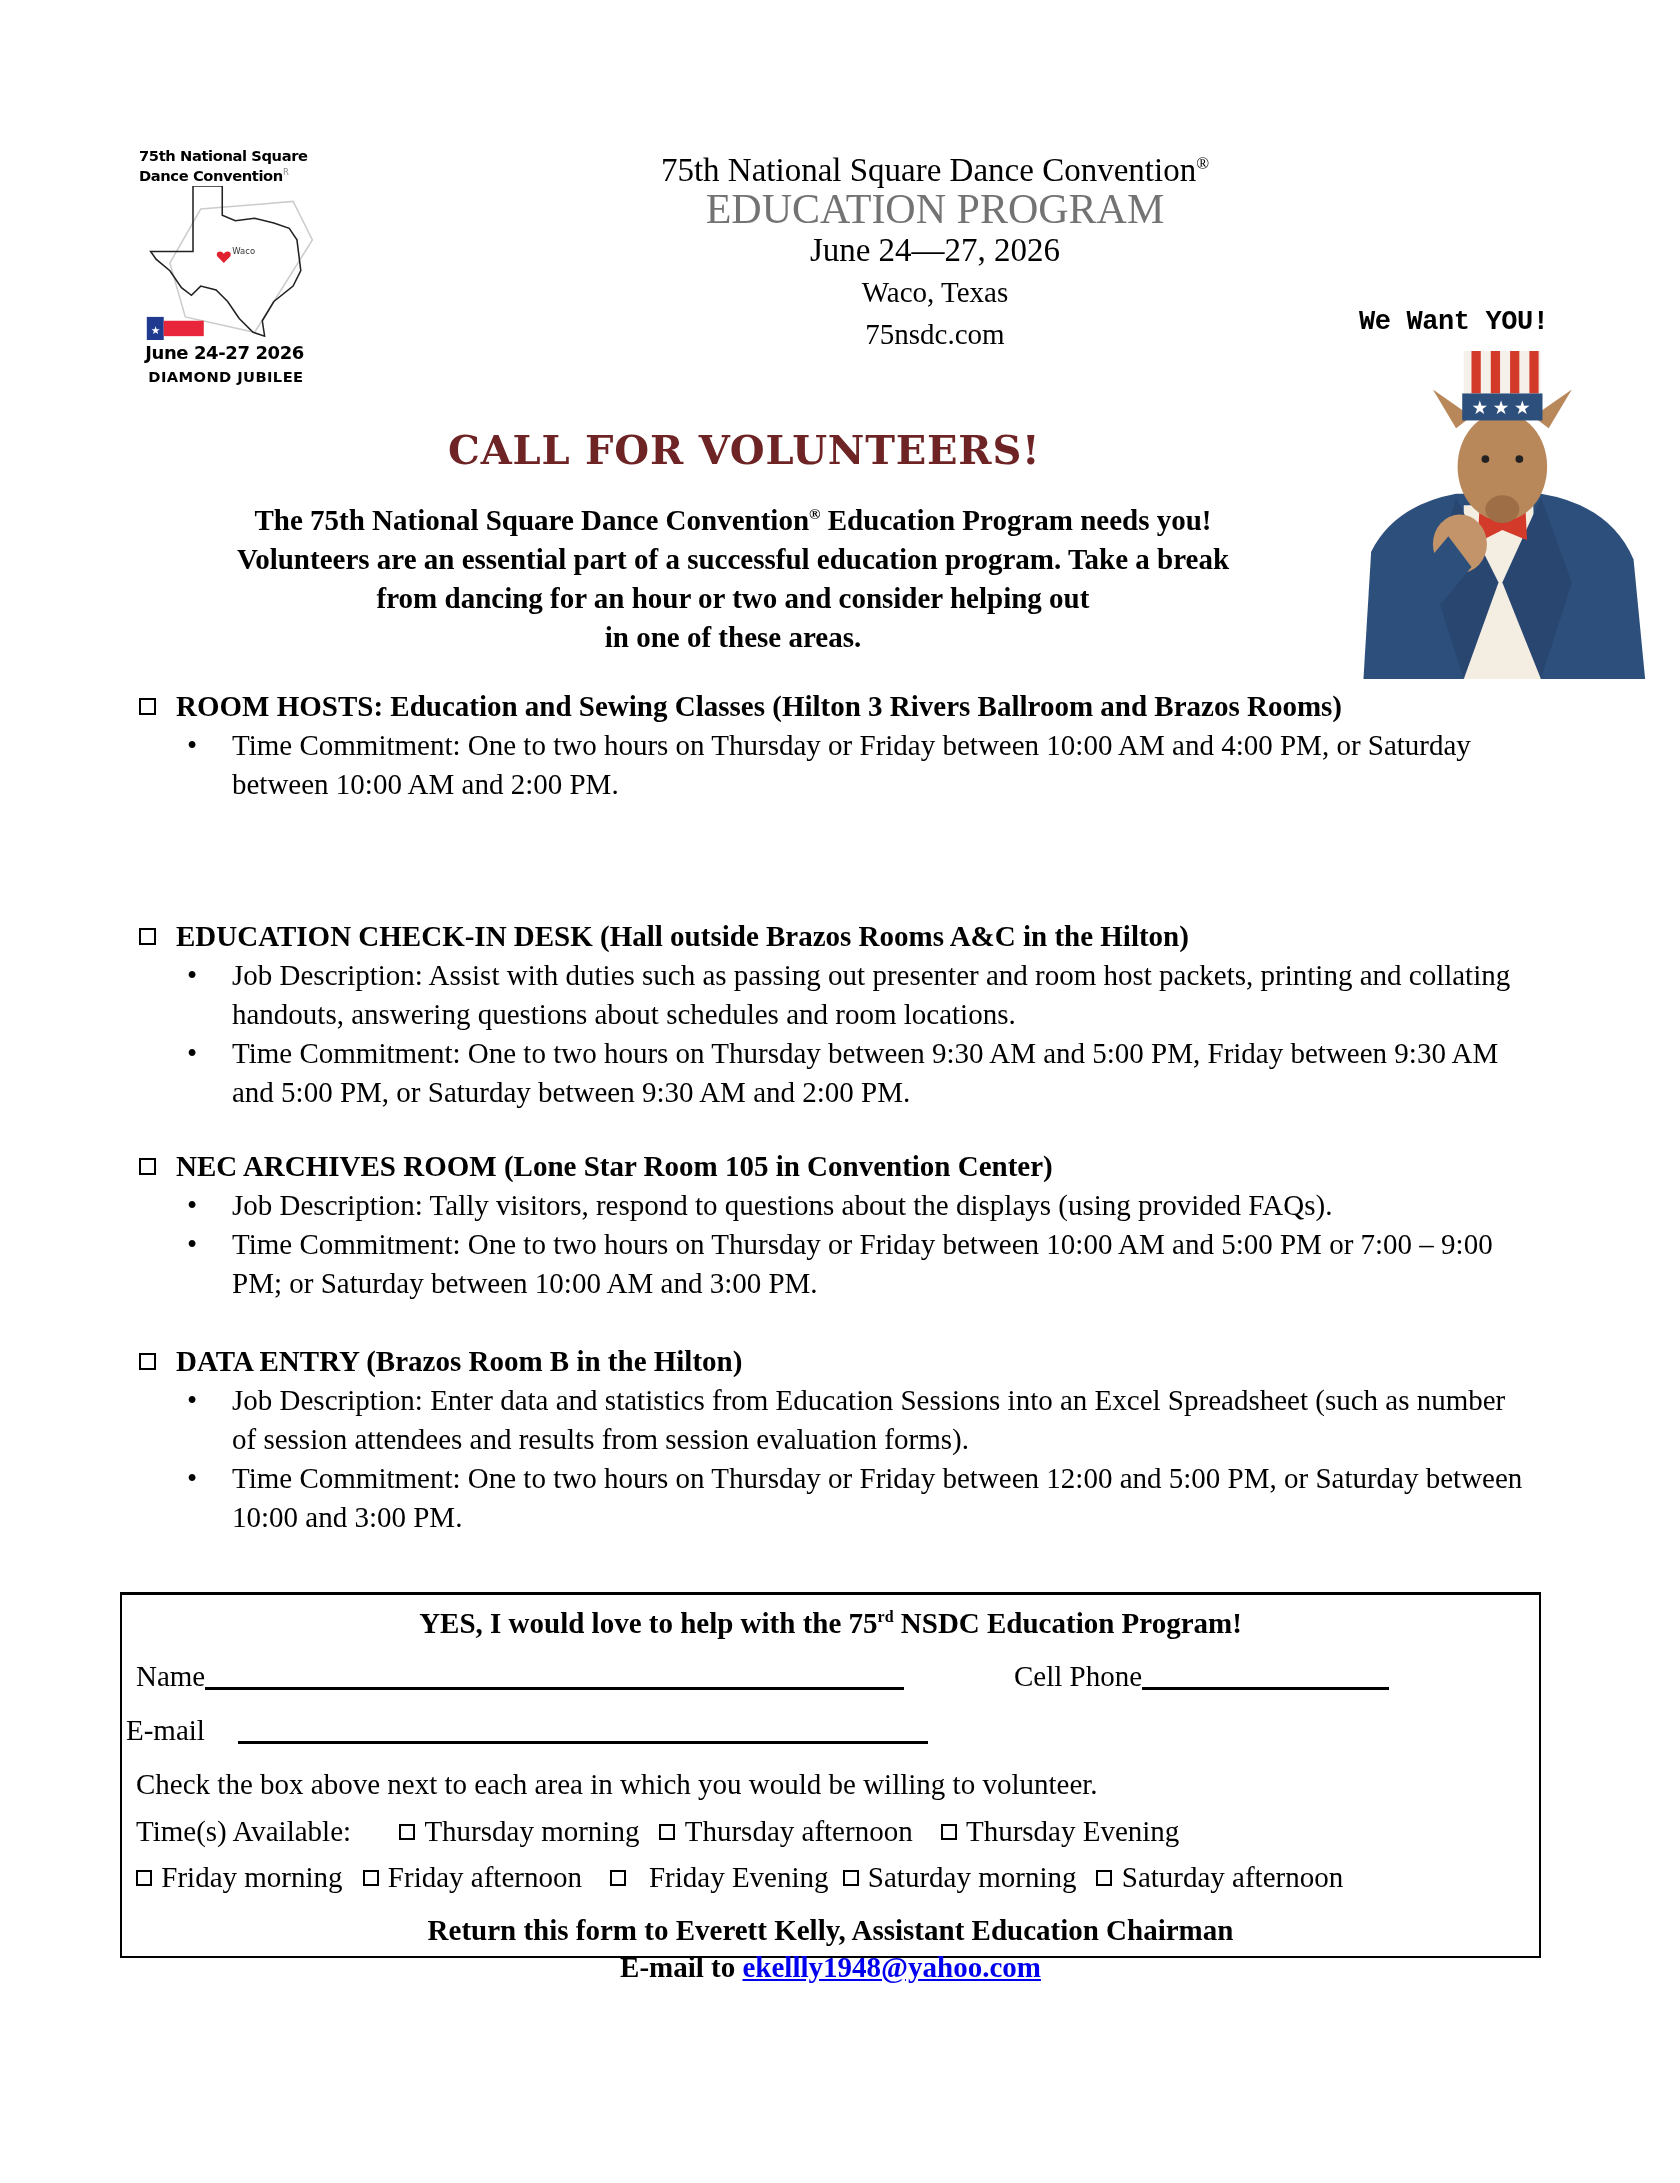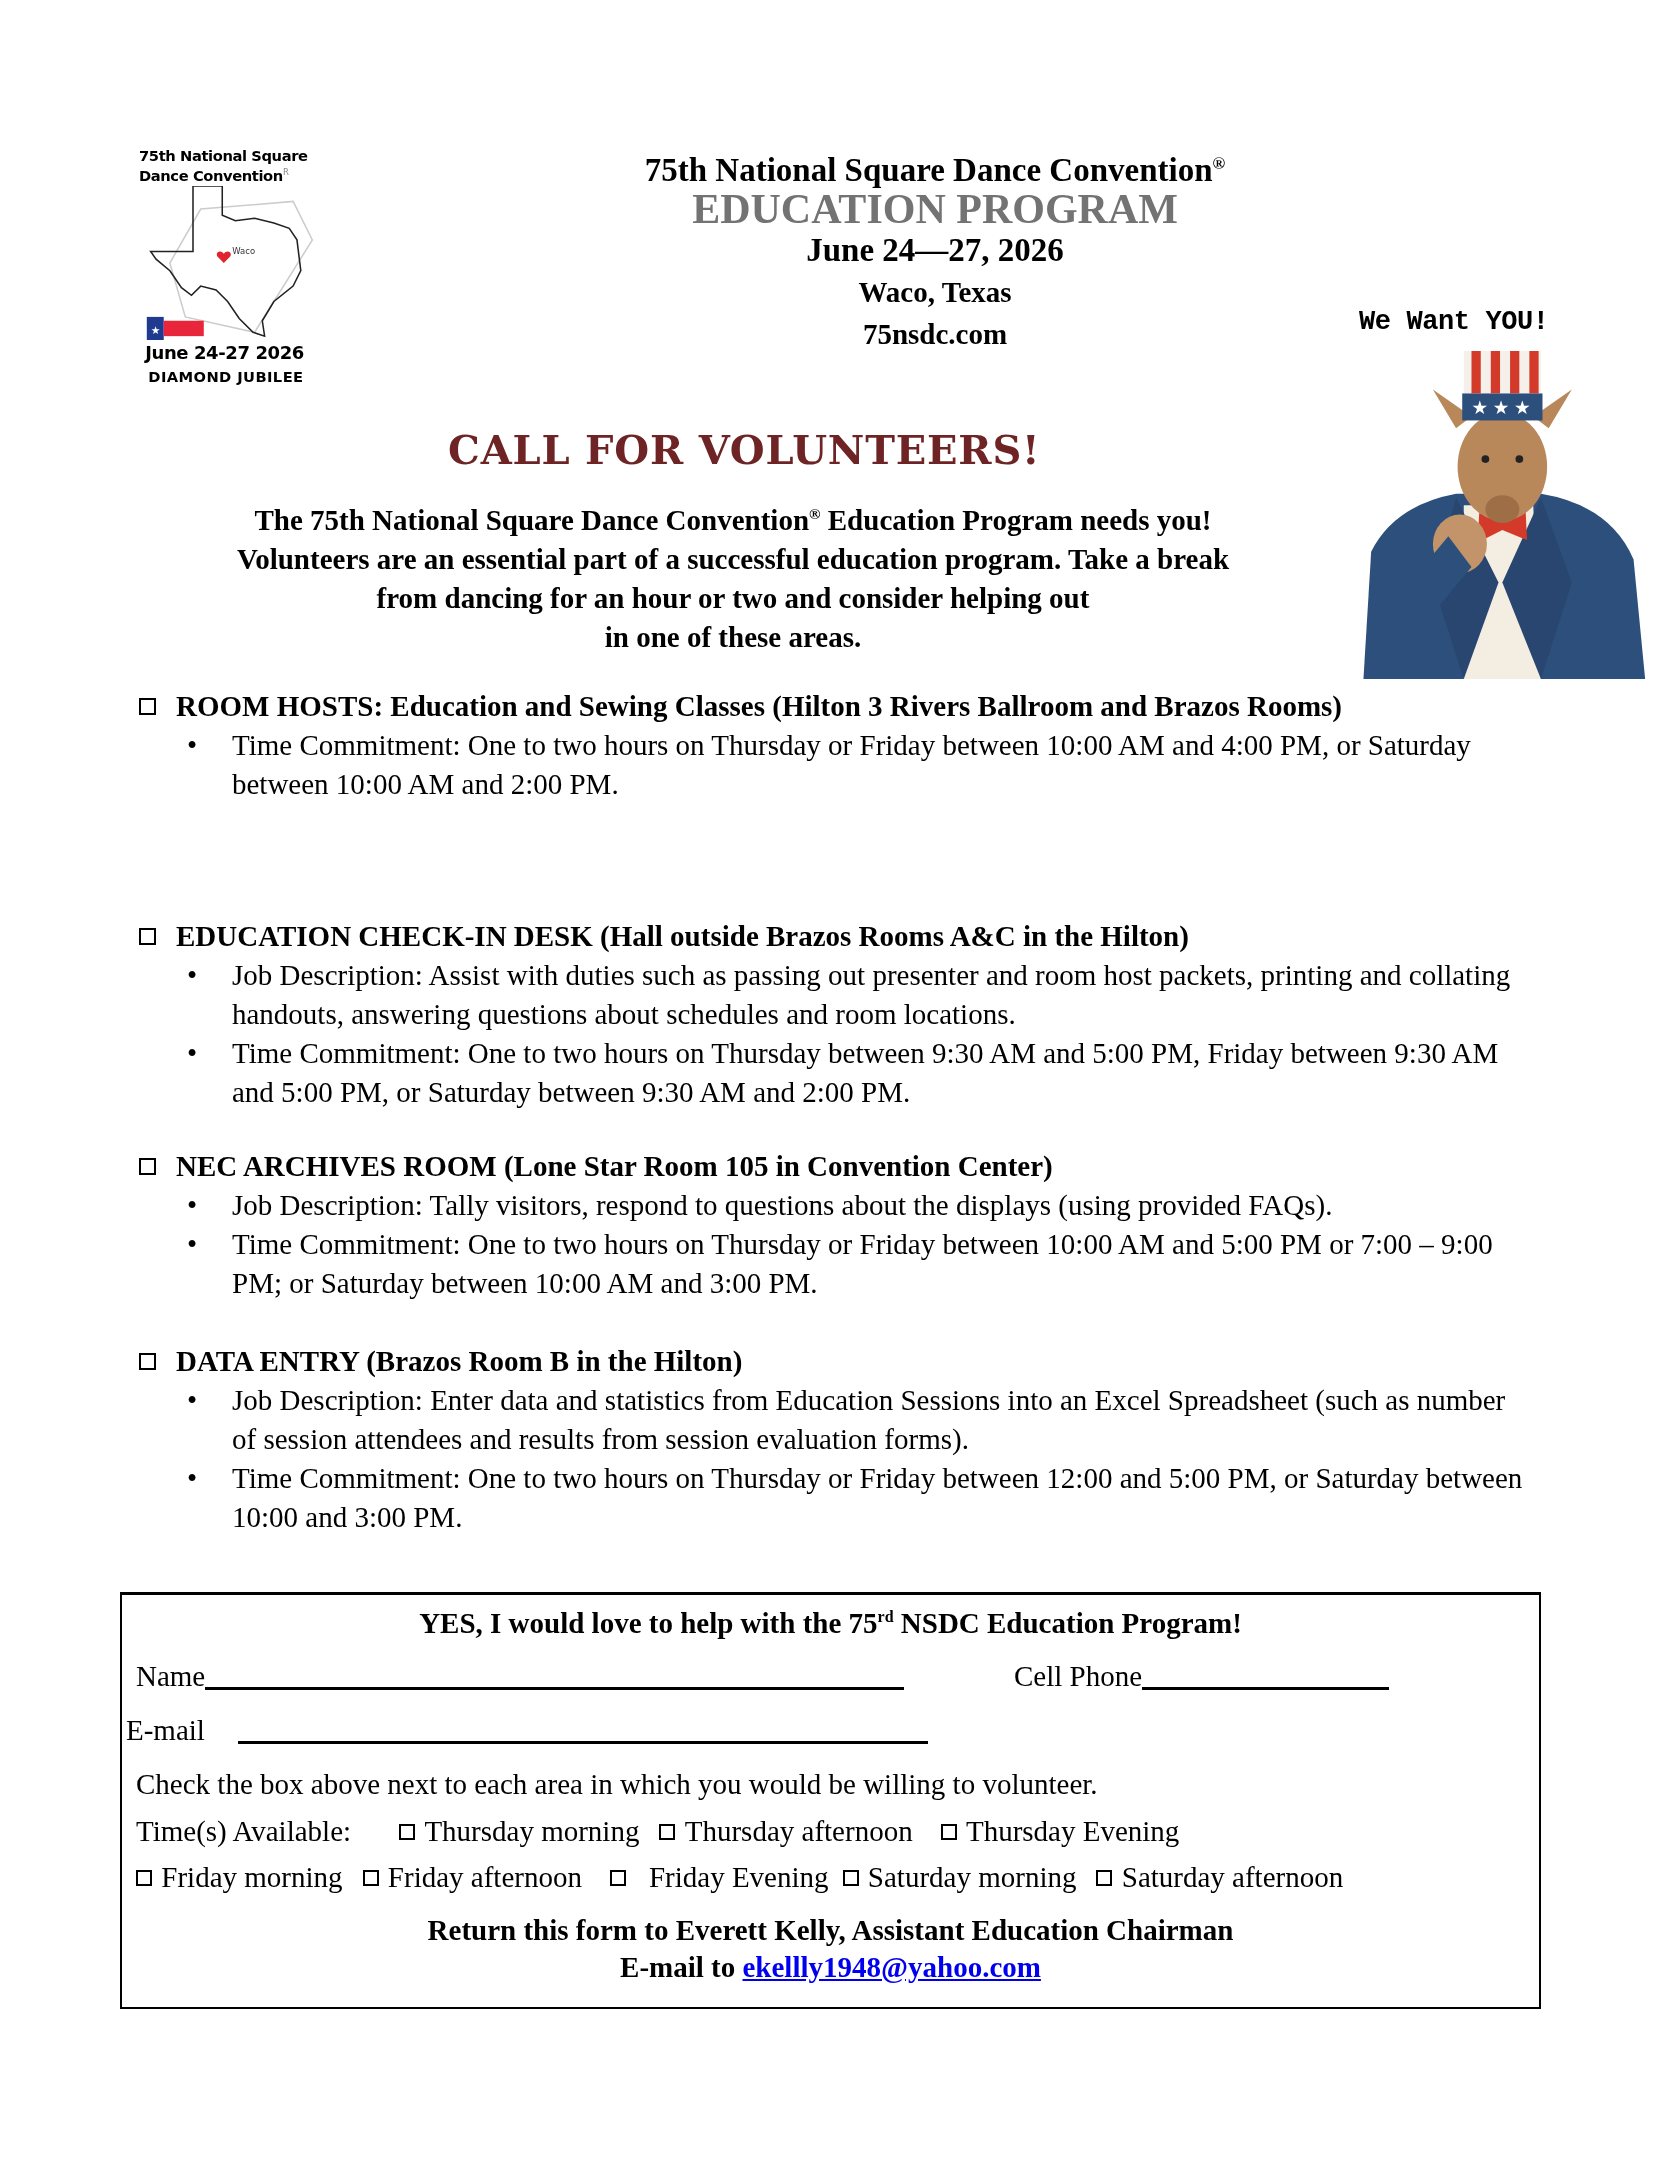--- a/index.html
+++ b/index.html
@@ -8,21 +8,21 @@
 
   
   .logo { position: absolute; left: 139px; top: 147px; width: 185px; height: 247px; }
   .logo-title { font-family: "DejaVu Sans", sans-serif; font-weight: bold; font-size: 14.7px; line-height: 17px; letter-spacing: -0.4px; }
   .logo-title sup { font-size: 8.5px; font-weight: normal; color: #888; }
   .logo-map { position: absolute; left: 0; top: 39px; width: 185px; height: 154px; }
   .logo-date { position: absolute; left: 6.2px; top: 195px; font-family: "DejaVu Sans", sans-serif; font-weight: bold; font-size: 18px; letter-spacing: -0.4px; }
   .logo-jubilee { position: absolute; left: 9.3px; top: 221px; font-family: "DejaVu Sans", sans-serif; font-weight: bold; font-size: 14.7px; letter-spacing: 0.4px; }
 
   
-  .header { position: absolute; left: 541px; top: 144px; width: 788px; text-align: center; font-weight: bold; }
+  .header { position: absolute; left: 541px; top: 144px; width: 788px; text-align: center; font-weight: normal; }
   .h-title { font-size: 33px; line-height: 40px; }
   .h-title sup { font-size: 17px; }
   .h-edu { font-size: 42px; line-height: 39px; color: #737373; }
   .h-date { font-size: 33px; line-height: 42px; }
   .h-city { font-size: 29px; line-height: 42px; }
   .h-site { font-size: 29px; line-height: 42px; }
 
   
   .want { position: absolute; left: 1359px; top: 307px; font-family: Liberation Mono, monospace; font-weight: bold; font-size: 27px; letter-spacing: -0.4px; }
   .armadillo { position: absolute; left: 1348px; top: 351px; width: 301px; height: 328px; }
@@ -34,21 +34,21 @@
 
   
   .section { position: absolute; left: 139px; width: 1390px; }
   .sec-head { display: flex; align-items: center; font-weight: bold; font-size: 29px; line-height: 39px; }
   .box { display: inline-block; width: 17px; height: 17px; border: 2.3px solid #000; box-sizing: border-box; margin-right: 20px; flex: none; }
   .bullets { list-style: none; margin: 0; padding: 0 0 0 93px; }
   .bullets li { position: relative; font-size: 29px; line-height: 39px; }
   .bullets li::before { content: "\2022"; position: absolute; left: -45px; top: 0; font-size: 29px; }
 
   
-  .form { position: absolute; left: 120px; top: 1592px; width: 1421px; height: 417px; border: 2.3px solid #000; border-top-width: 3.1px; box-sizing: border-box; }
+  .form { position: absolute; left: 120px; top: 1592px; width: 1421px; height: 366px; border: 2.3px solid #000; border-top-width: 3.1px; box-sizing: border-box; }
   .f-title { position: absolute; left: 0; right: 0; top: 12.4px; text-align: center; font-weight: bold; font-size: 29px; }
   .f-title sup { font-size: 16px; }
   .f-row { position: absolute; font-size: 29px; line-height: 37px; display: flex; align-items: flex-end; }
   .line { display: inline-block; border-bottom: 3.1px solid #000; height: 0; margin-bottom: 4.6px; }
   .f-times { position: absolute; font-size: 29px; line-height: 37px; display: flex; align-items: center; white-space: nowrap; }
   .f-times .box { width: 16px; height: 16px; margin-right: 9.3px; }
   .opt { display: inline-flex; align-items: center; }
   .f-return { position: absolute; left: 0; right: 0; text-align: center; font-weight: bold; font-size: 29px; line-height: 37px; }
   .email-link { color: #0000EE; text-decoration: underline; }
 </style>

